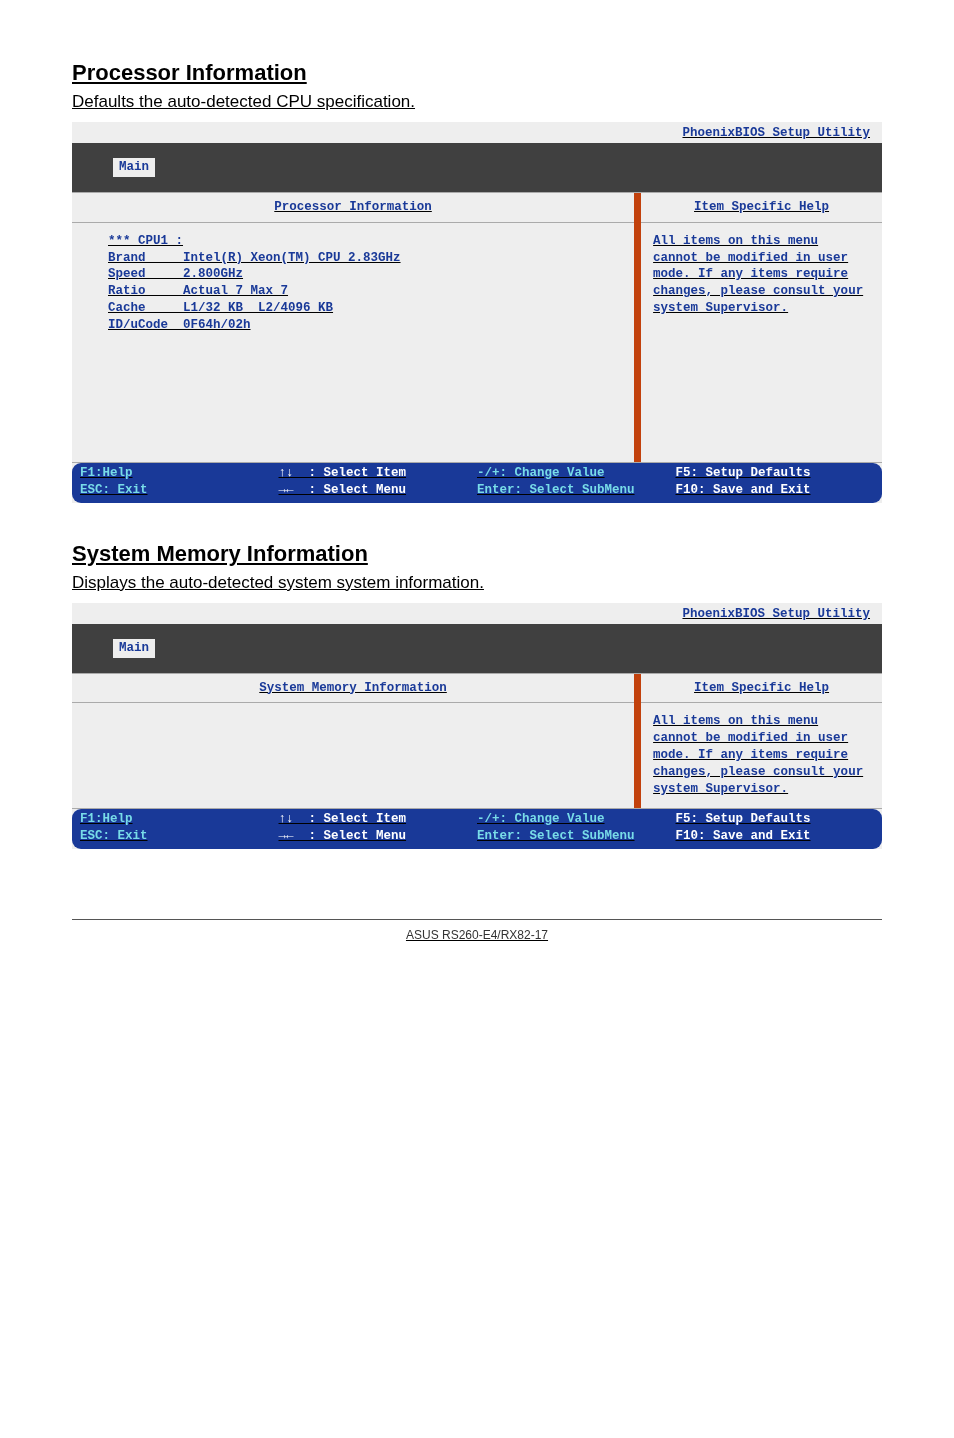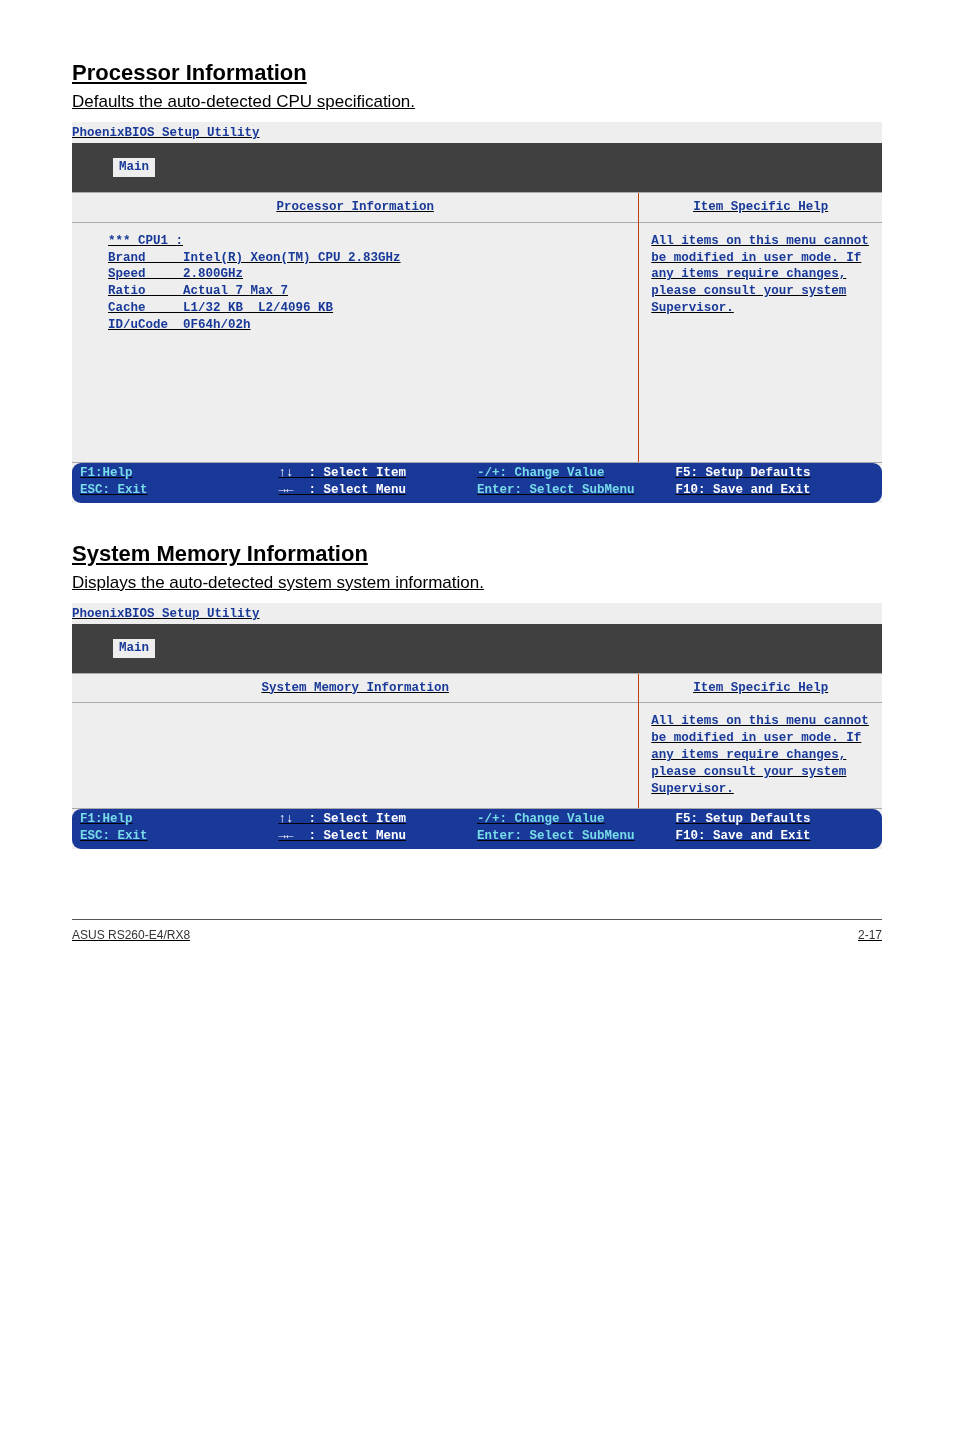--- a/index.html
+++ b/index.html
@@ -27,21 +27,21 @@
   .bios {
     font-family: "Courier New", monospace;
     font-size: 12.5px;
     font-weight: bold;
     width: 100%;
     background: #eeeeee;
     color: #193998;
     line-height: 1.35;
   }
   .bios-title {
-    text-align: left;
+    text-align: right;
     padding: 3px 12px 1px 0;
   }
   .tabbar {
     background: #404040;
     padding: 15px;
   }
   .tab {
     display: inline-block;
     background: #eeeeee;
     color: #193998;
@@ -51,21 +51,21 @@
   .bios-body {
     display: flex;
     border-top: 1px solid #aaa;
     border-bottom: 1px solid #aaa;
   }
   .left-pane {
     flex: 7;
   }
   .right-pane {
     flex: 3;
-    border-left: 1px solid #c2410c;
+    border-left: 7px solid #c2410c;
   }
   .pane-header {
     text-align: center;
     padding: 6px 0;
     border-bottom: 1px solid #aaa;
   }
   .help-text {
     padding: 10px 12px;
   }
   .content {
@@ -84,21 +84,21 @@
     white-space: pre;
   }
   .cyan { color: #78dce8; }
   hr.pagefoot {
     margin-top: 70px;
     border: none;
     border-top: 1px solid #555;
   }
   .footer-row {
     display: flex;
-    justify-content: space-between;
+    justify-content: center;
     font-size: 12px;
     color: #333;
     margin-top: 6px;
   }
   .spacer { height: 38px; }
 </style>
 </head>
 <body>
 
 <div class="page">

